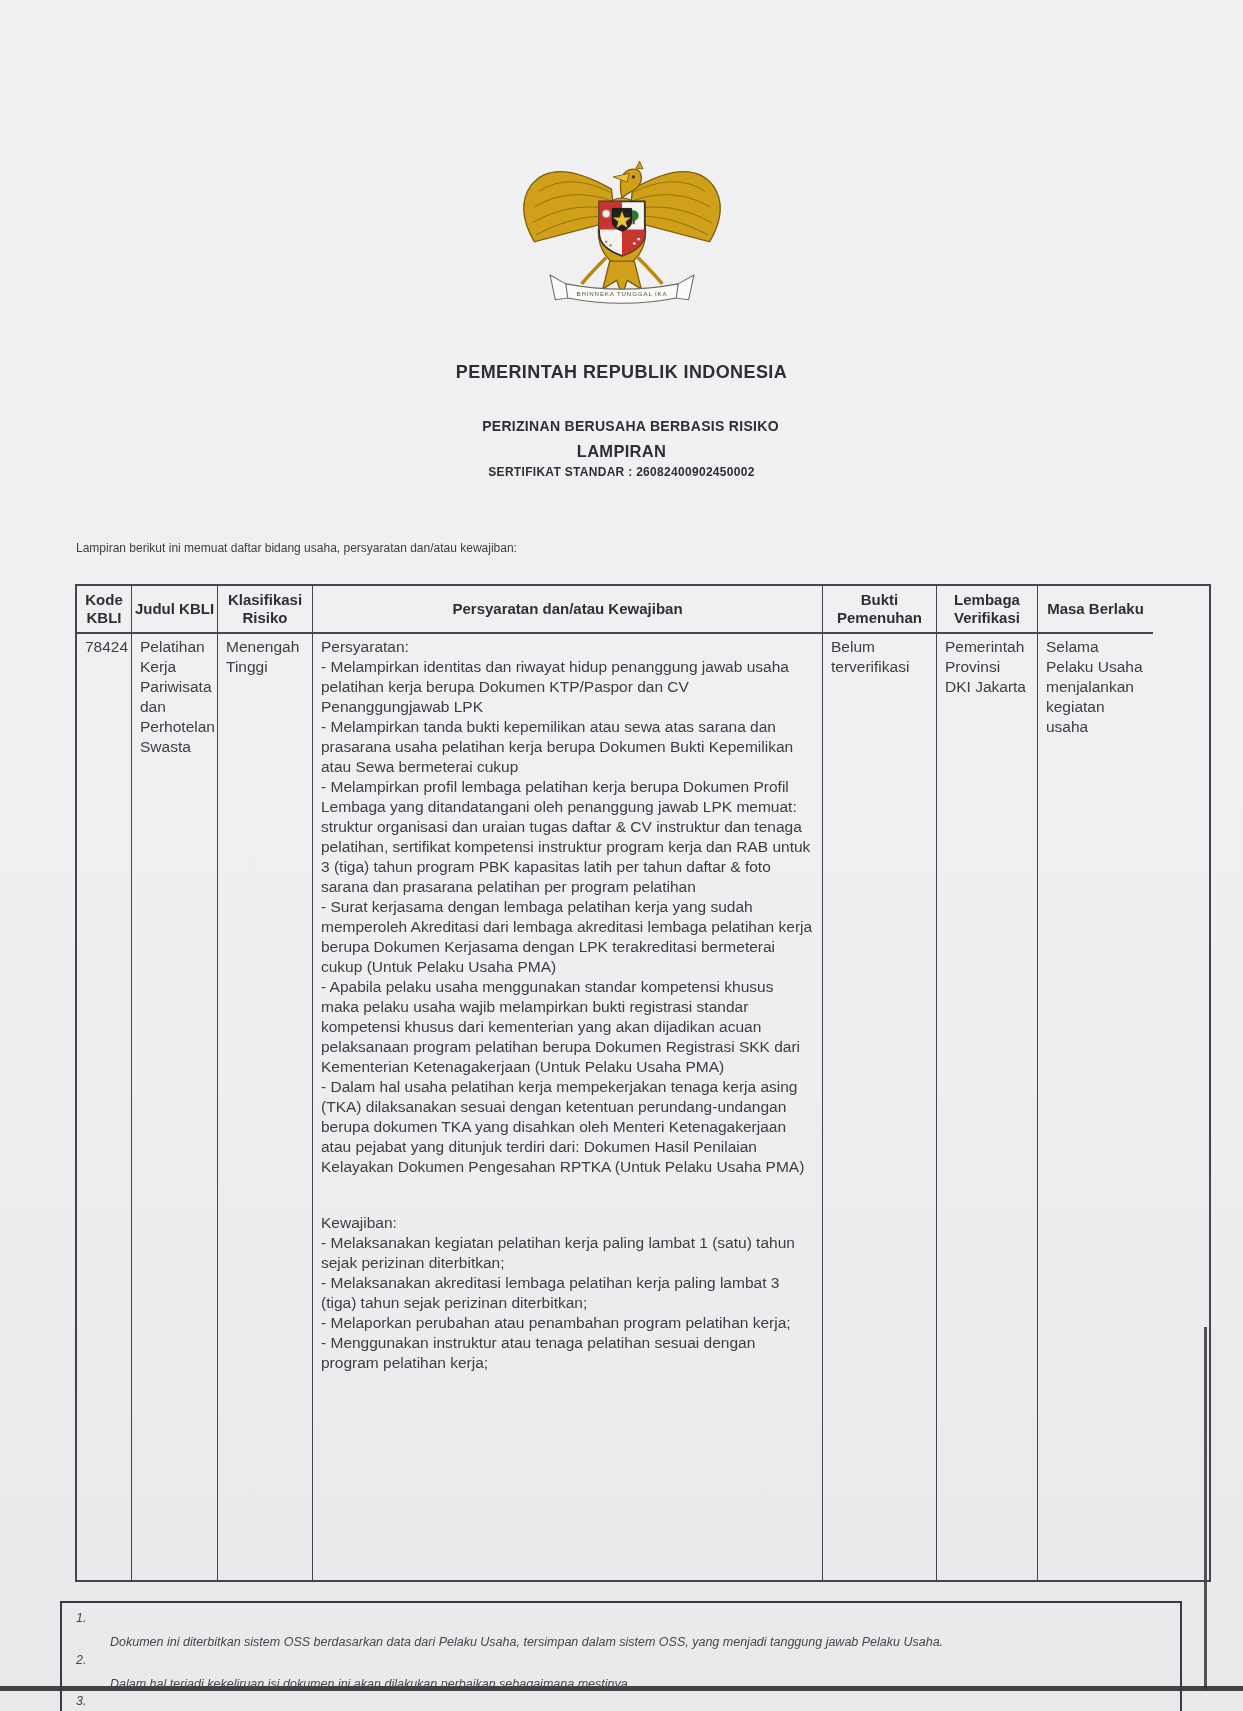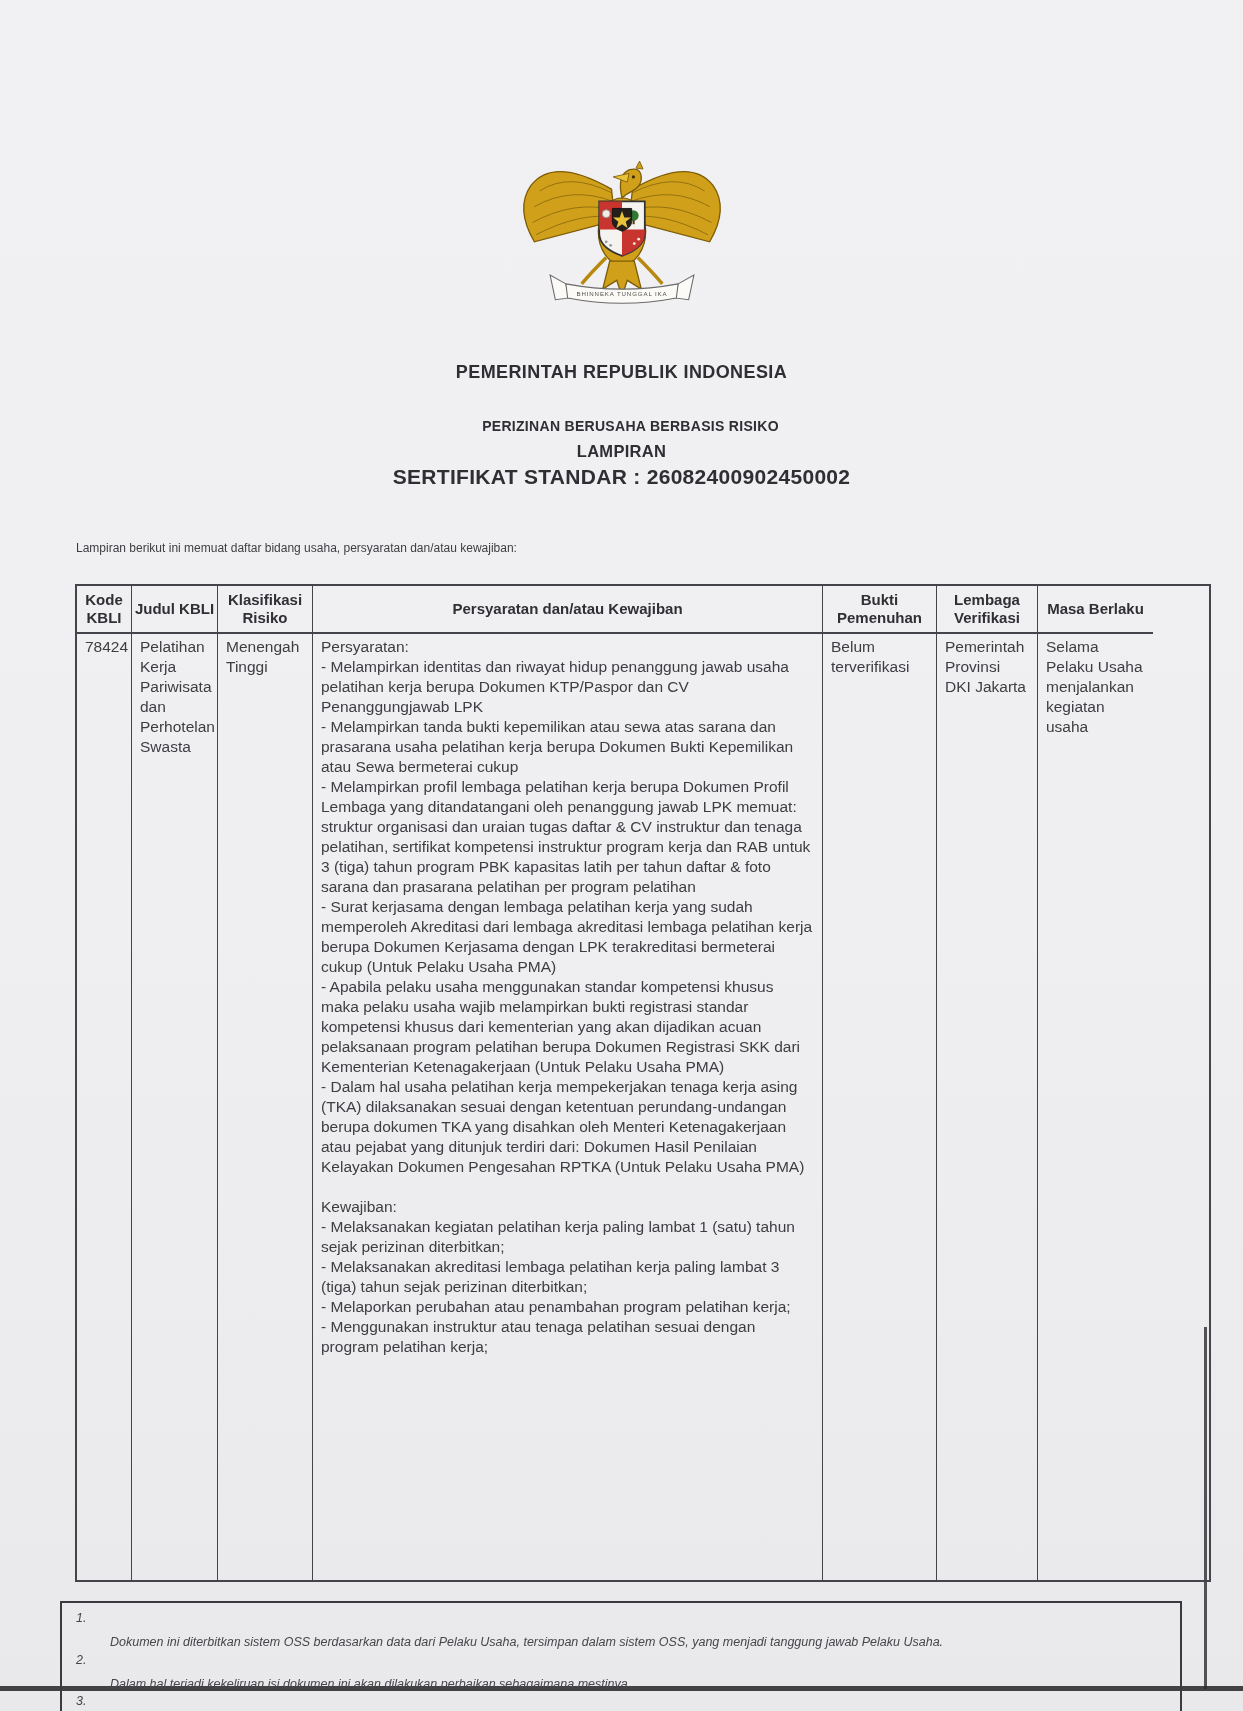--- a/index.html
+++ b/index.html
@@ -18,21 +18,21 @@
 
   .emblem-wrap{position:absolute;top:140px;left:0;width:100%;text-align:center;}
 
   .org-title{position:absolute;top:362px;left:0;width:100%;text-align:center;
     font-size:18px;font-weight:bold;color:#2e2e33;letter-spacing:.4px;}
   .doc-line1{position:absolute;top:418px;left:9px;width:100%;text-align:center;
     font-size:14px;font-weight:bold;color:#2e2e33;letter-spacing:.3px;}
   .doc-line2{position:absolute;top:442px;left:0;width:100%;text-align:center;
     font-size:16.5px;font-weight:bold;color:#2e2e33;letter-spacing:.3px;}
   .doc-line3{position:absolute;top:465px;left:0;width:100%;text-align:center;
-    font-size:21px;font-weight:bold;color:#2e2e33;letter-spacing:.3px;}
+    font-size:12px;font-weight:bold;color:#2e2e33;letter-spacing:.3px;}
 
   .intro{position:absolute;top:541px;left:76px;width:1000px;font-size:12px;color:#3e3e42;}
 
   .tbl{
     position:absolute;top:584px;left:75px;width:1136px;
     display:grid;
     grid-template-columns:55px 86px 95px 510px 114px 101px 115px;
     border:2px solid #44444a;
     background:transparent;
     box-sizing:border-box;
@@ -45,21 +45,21 @@
     padding:4px 2px;min-height:48px;box-sizing:border-box;
   }
   .tbl .h:nth-child(7){border-right:none;}
   .tbl .c{
     border-right:1.5px solid #44444a;
     padding:3px 8px;font-size:15.5px;line-height:20px;color:#3d3d42;
     min-height:946px;box-sizing:border-box;
   }
   .tbl .c:last-child{border-right:none;}
   .req-item,.ob-item{margin:0;}
-  .kewajiban-title{margin-top:20px;}
+  .kewajiban-title{margin-top:36px;}
   .cell-tight{padding:3px 2px 3px 4px;}
 
   .footnotes{
     position:absolute;top:1601px;left:60px;width:1122px;box-sizing:border-box;
     border:2px solid #3a3a40;padding:7px 12px 9px 14px;
     font-style:italic;font-size:12.5px;line-height:17.5px;color:#46464b;
     background:transparent;
   }
   .fn-row{display:flex;}
   .fn-num{width:34px;flex:none;}

